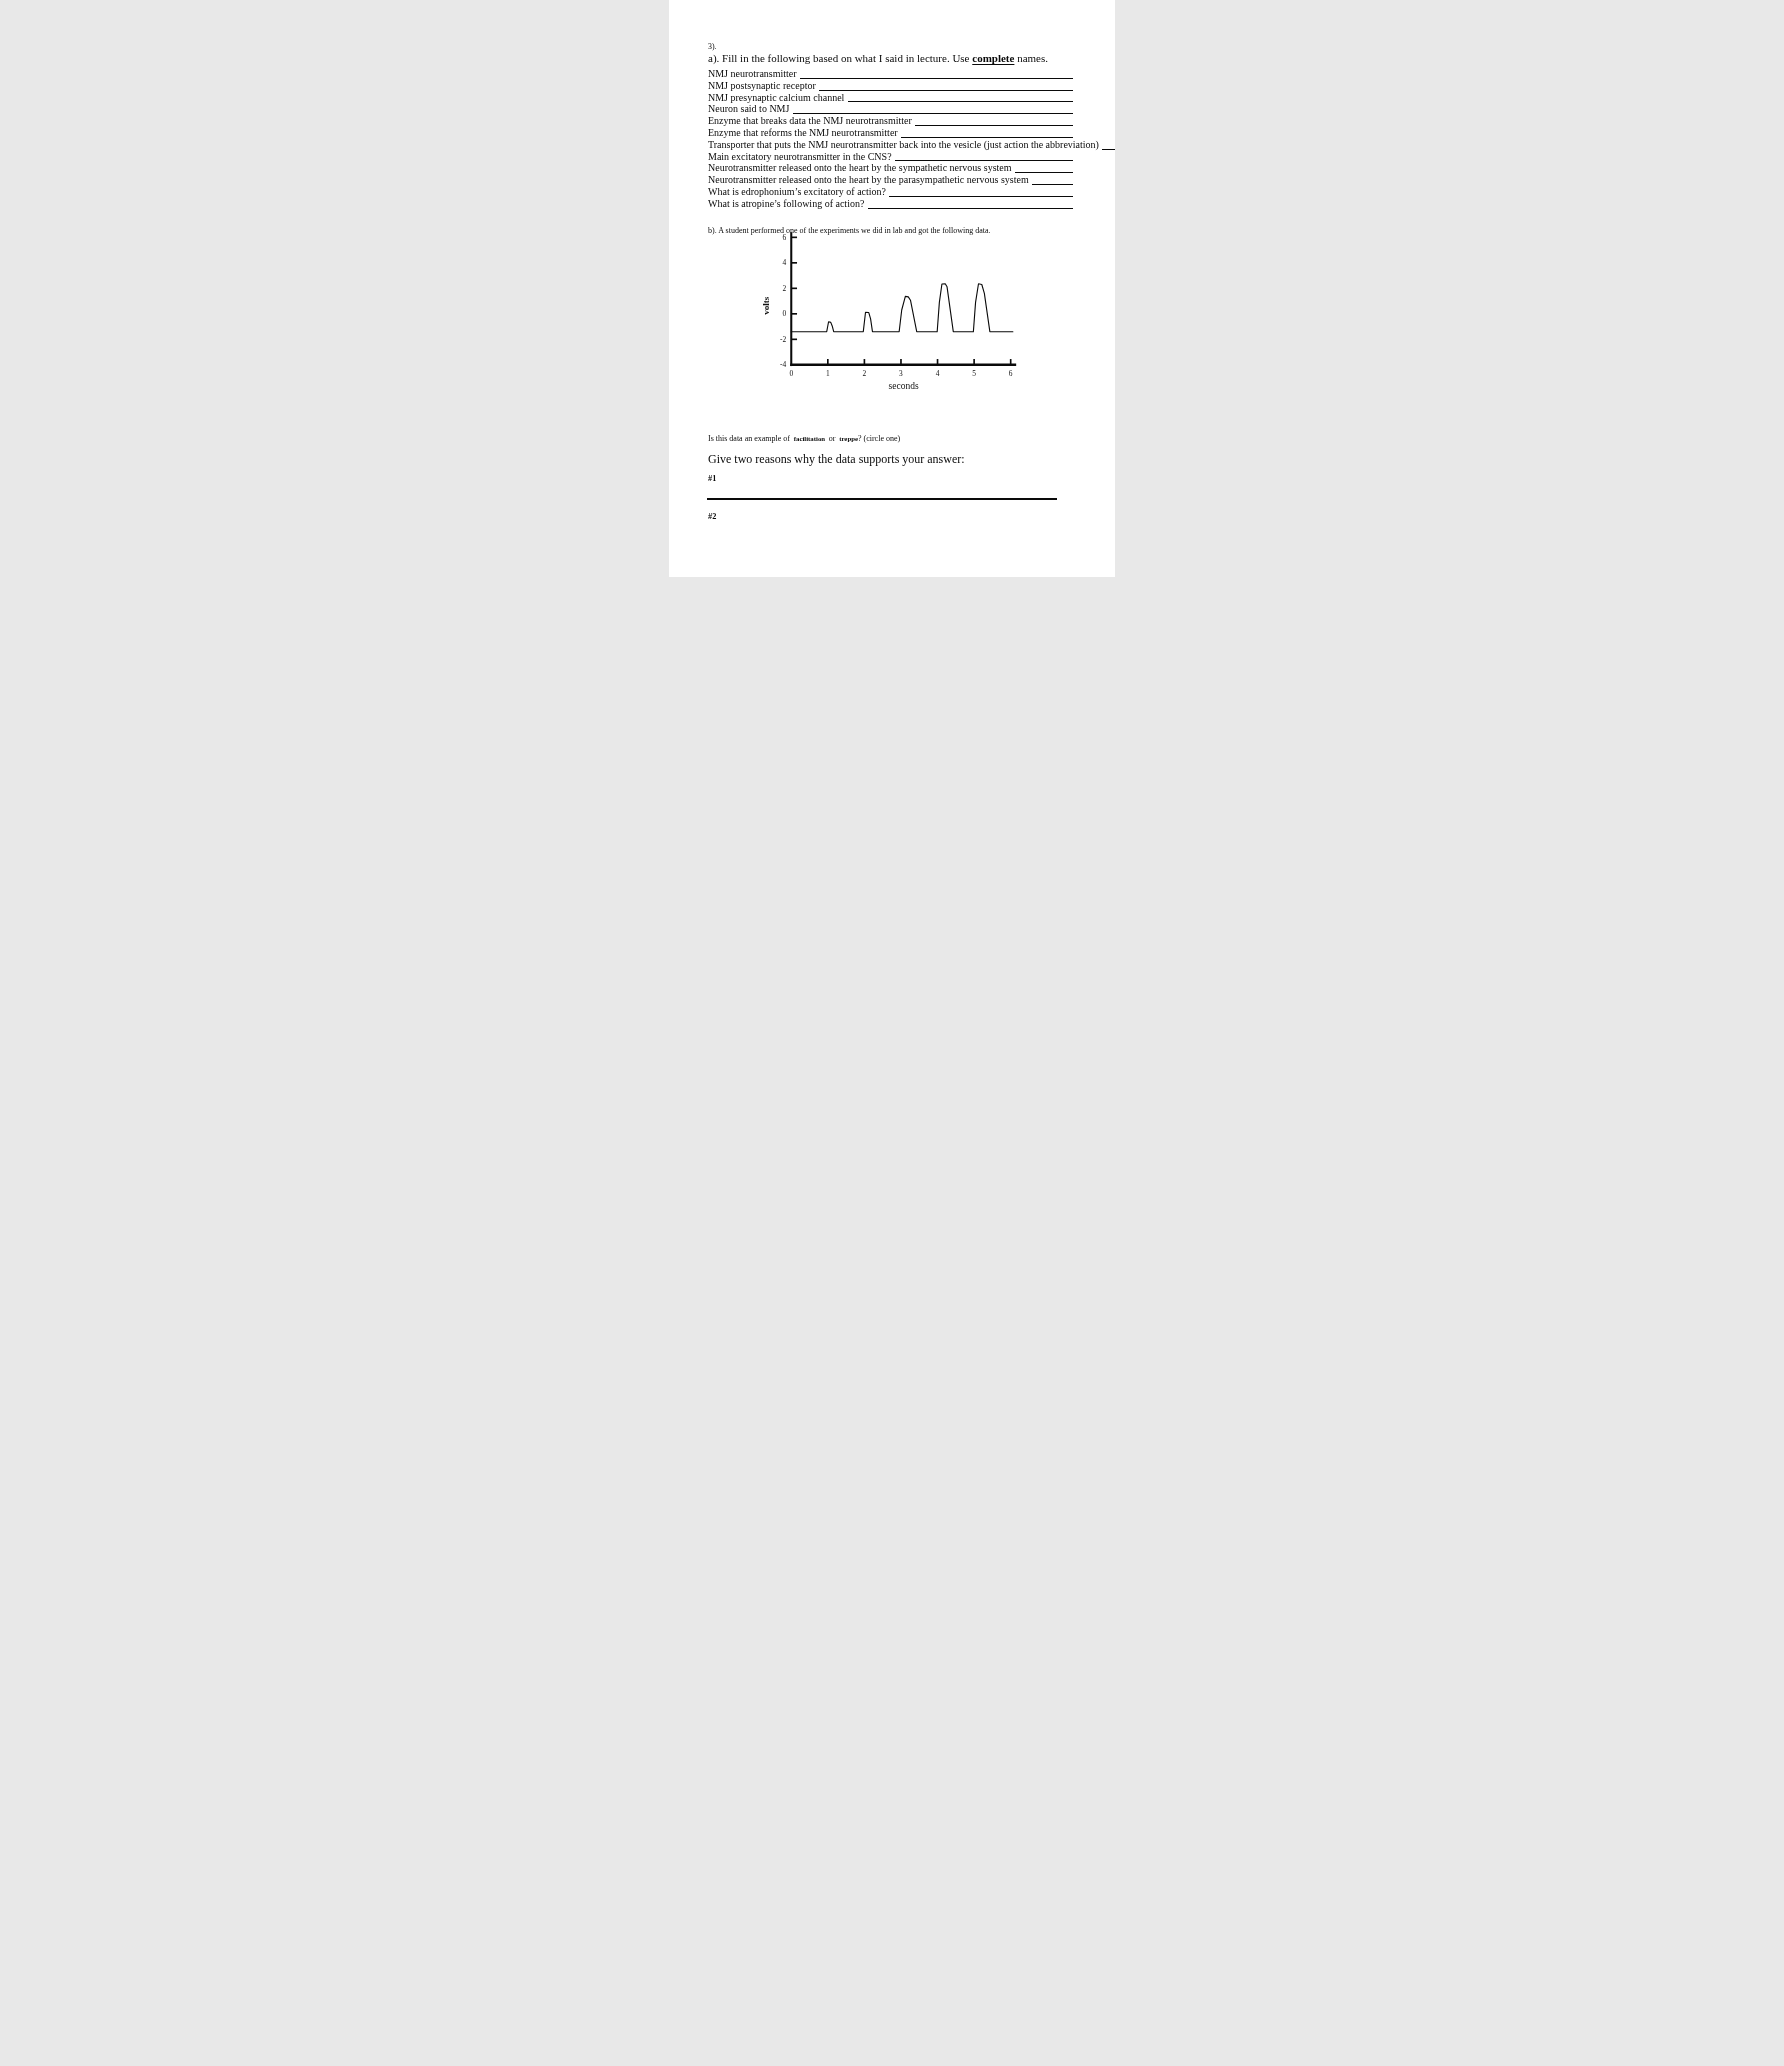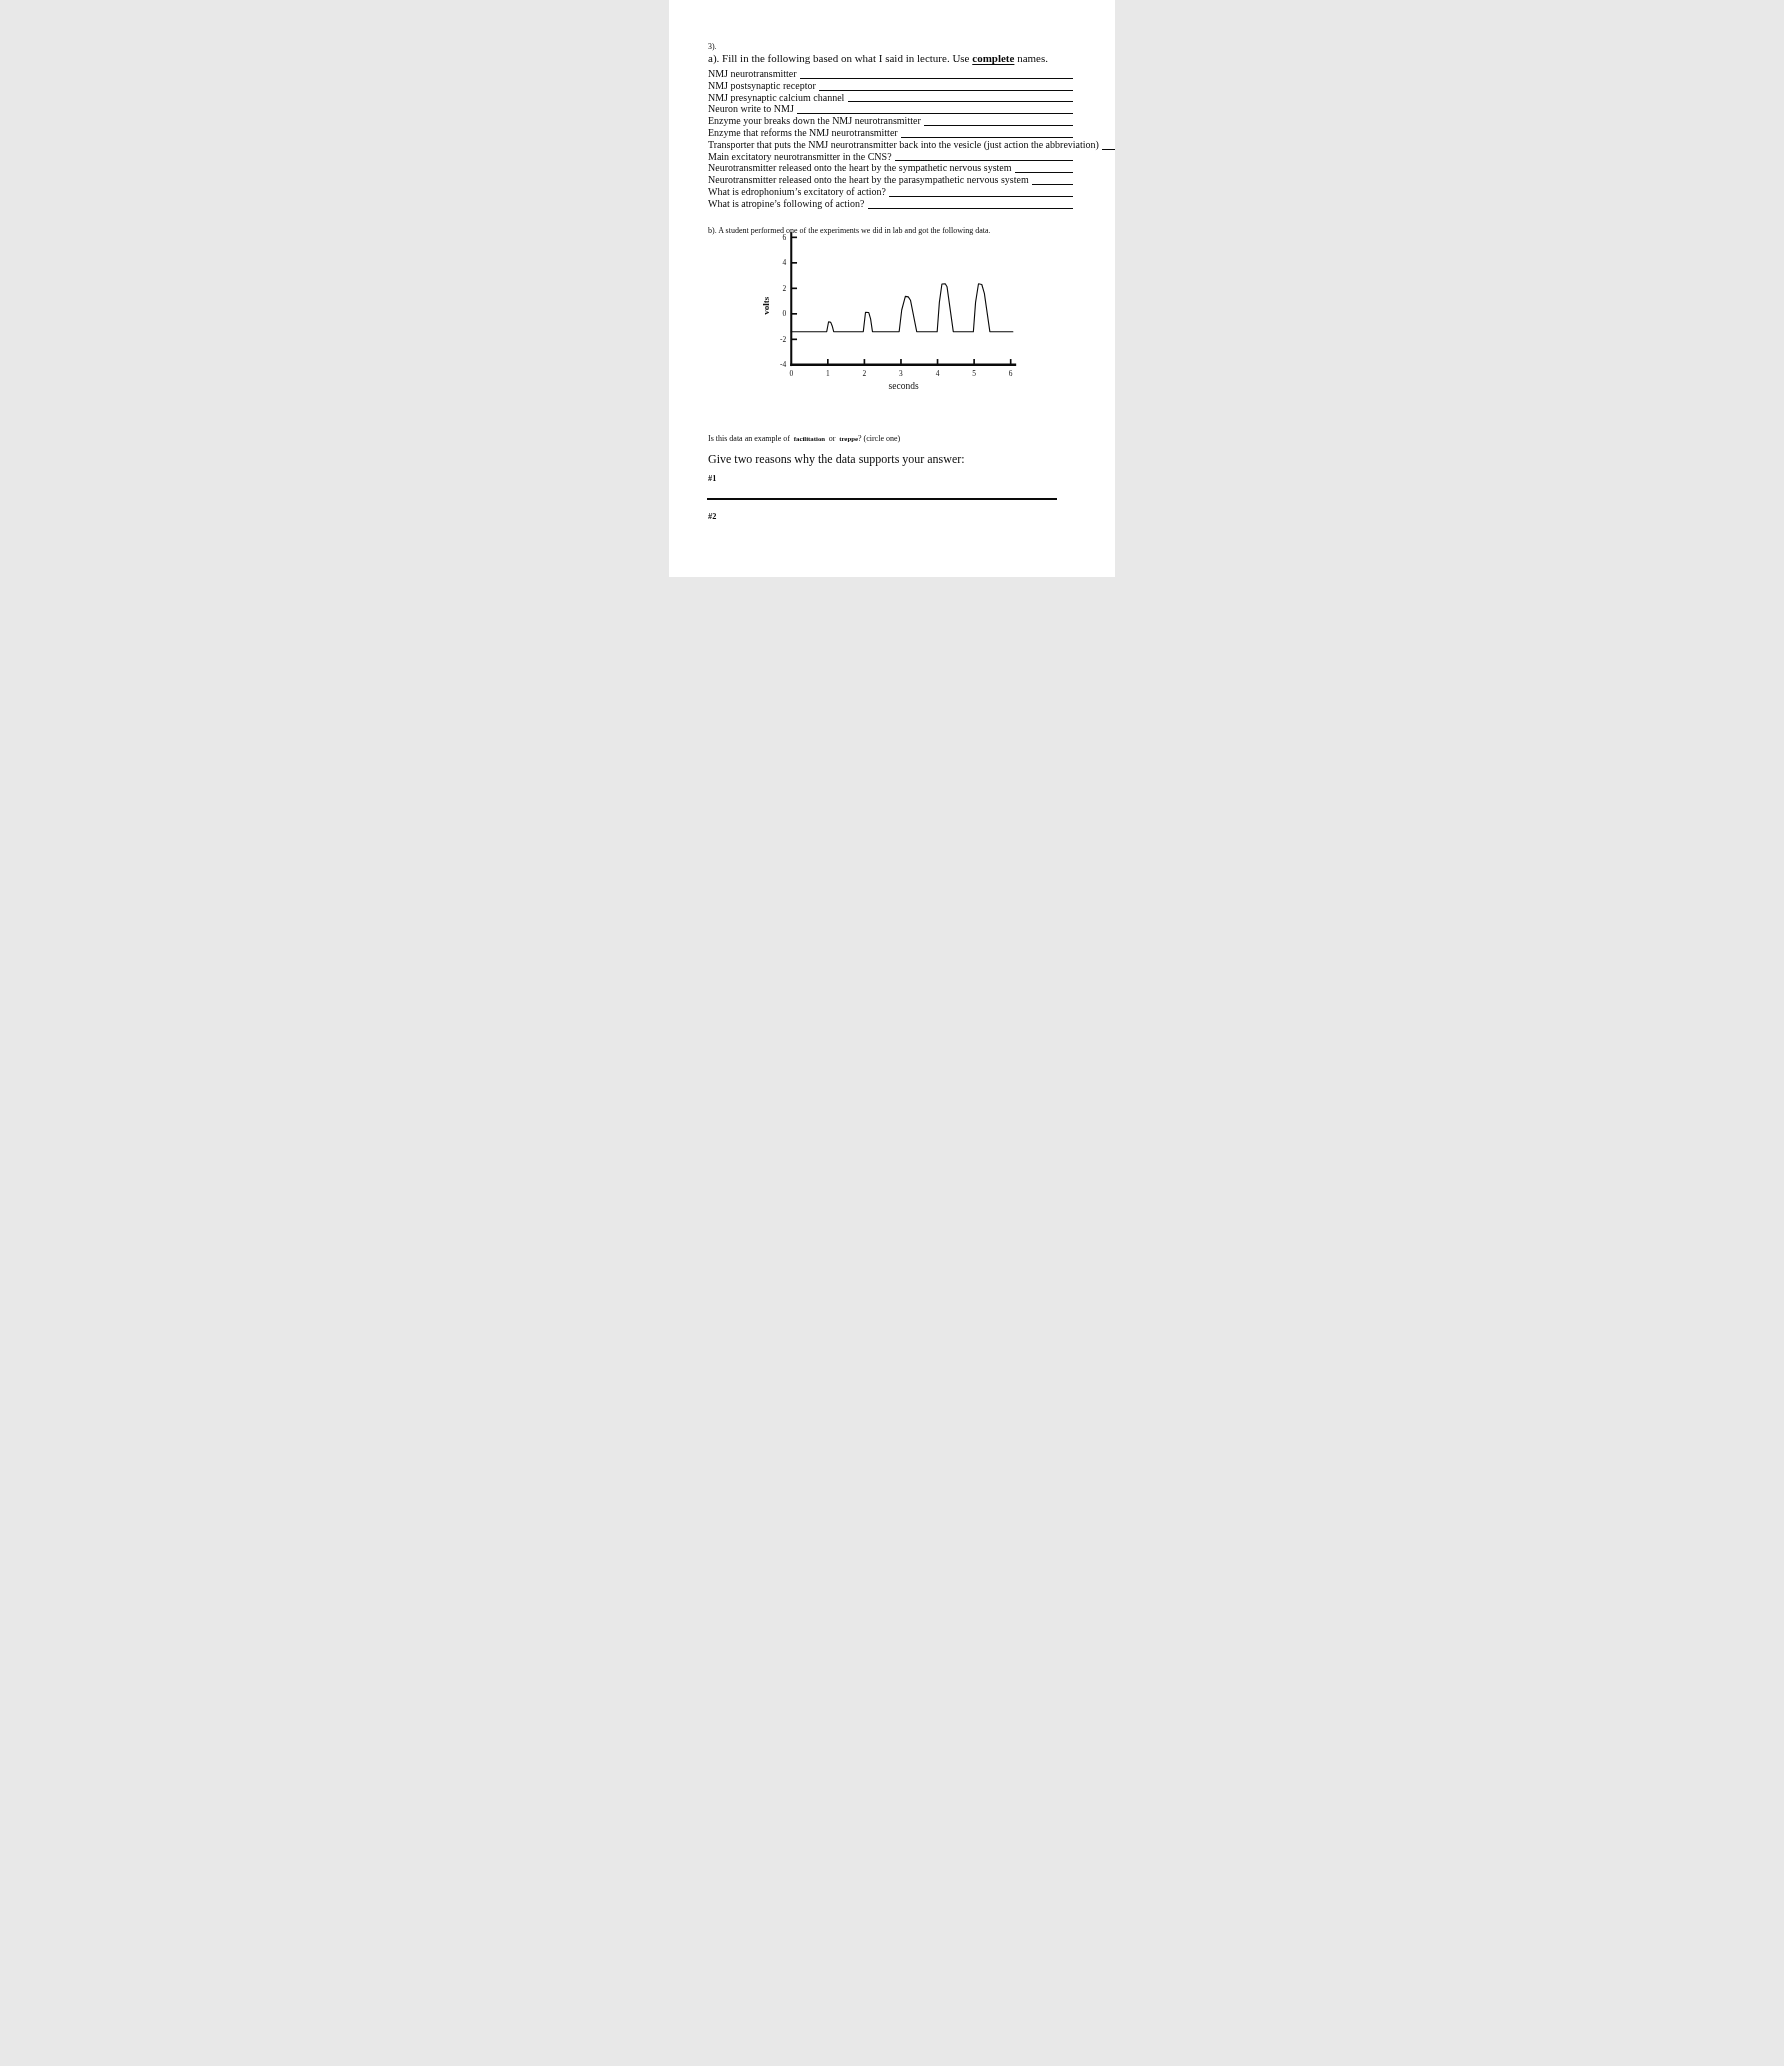--- a/index.html
+++ b/index.html
@@ -48,25 +48,25 @@
       </div>
     <div class="fill-row">
         <span class="fill-label">NMJ postsynaptic receptor</span>
         <span class="fill-blank"></span>
       </div>
     <div class="fill-row">
         <span class="fill-label">NMJ presynaptic calcium channel</span>
         <span class="fill-blank"></span>
       </div>
     <div class="fill-row">
-        <span class="fill-label">Neuron write to NMJ</span>
+        <span class="fill-label">Neuron said to NMJ</span>
         <span class="fill-blank"></span>
       </div>
     <div class="fill-row">
-        <span class="fill-label">Enzyme your breaks down the NMJ neurotransmitter</span>
+        <span class="fill-label">Enzyme that breaks data the NMJ neurotransmitter</span>
         <span class="fill-blank"></span>
       </div>
     <div class="fill-row">
         <span class="fill-label">Enzyme that reforms the NMJ neurotransmitter</span>
         <span class="fill-blank"></span>
       </div>
     <div class="fill-row">
         <span class="fill-label">Transporter that puts the NMJ neurotransmitter back into the vesicle (just action the abbreviation)</span>
         <span class="fill-blank"></span>
       </div>

